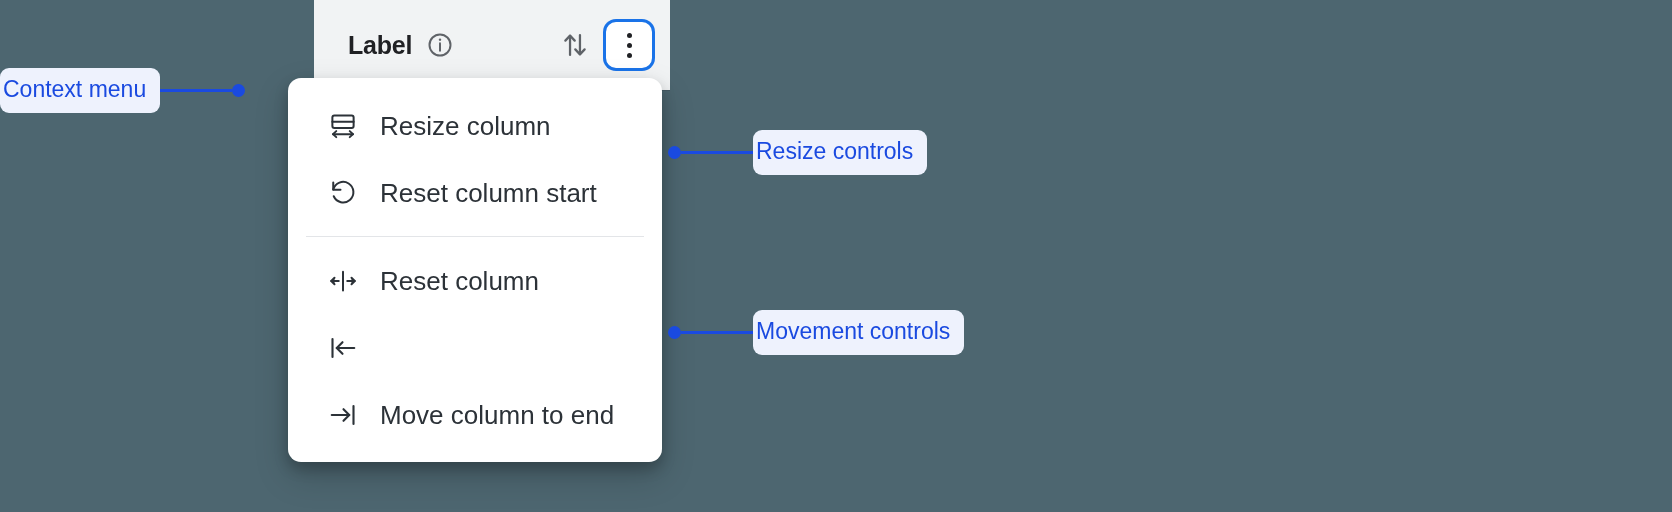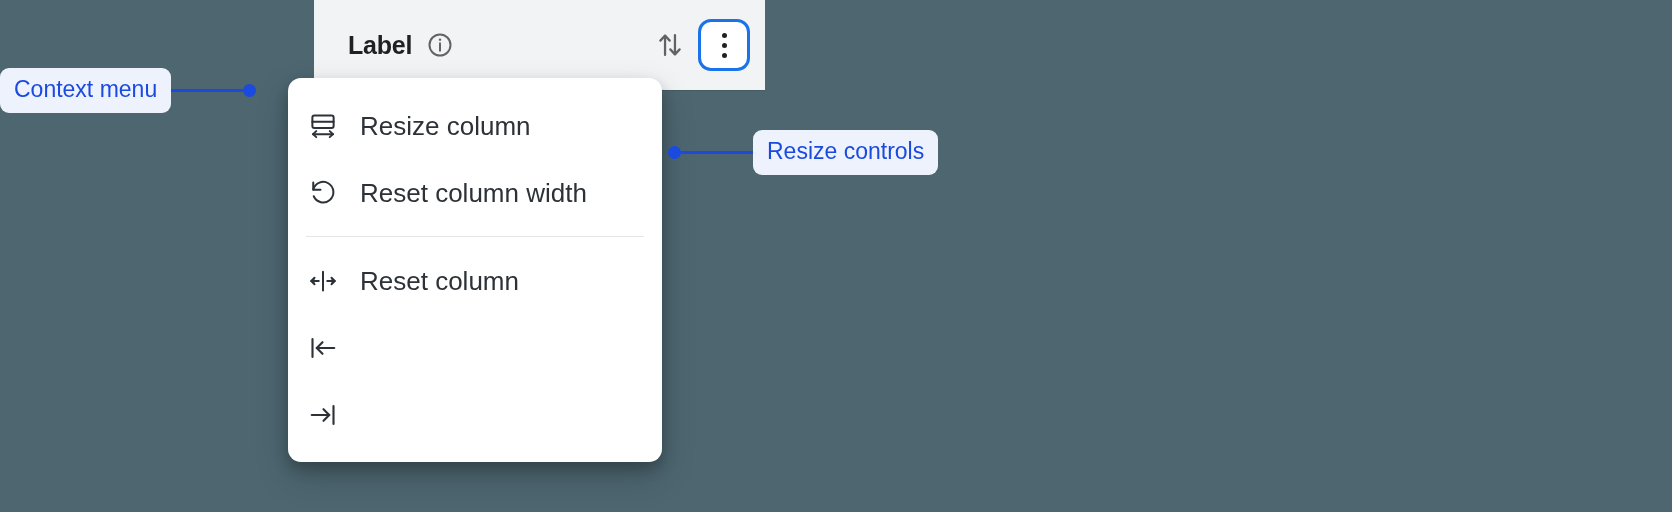--- a/index.html
+++ b/index.html
@@ -18,21 +18,21 @@
   .stage {
     position: absolute;
     inset: 0;
   }
 
   
   .column-header {
     position: absolute;
     left: 314px;
     top: 0px;
-    width: 451px;
+    width: 356px;
     height: 90px;
     background: #f1f3f4;
     border-radius: 0 0 0 0;
     box-sizing: border-box;
     display: flex;
     align-items: center;
     padding: 0 18px 0 34px;
     box-shadow: 0 1px 0 0 rgba(0,0,0,0.10);
   }
   .column-header-left {
@@ -100,21 +100,21 @@
     border-radius: 13px;
     padding: 14px 0 14px 0;
     box-sizing: border-box;
     box-shadow: 0 7px 14px rgba(0,0,0,0.22), 0 14px 34px rgba(0,0,0,0.18);
     z-index: 5;
   }
   .menu-item {
     display: flex;
     align-items: center;
     height: 67px;
-    padding: 0 0 0 20px;
+    padding: 0 0 0 40px;
     gap: 22px;
     cursor: pointer;
     box-sizing: border-box;
   }
   .menu-item-icon {
     width: 30px;
     height: 30px;
     flex: 0 0 30px;
     display: flex;
     align-items: center;
@@ -138,21 +138,21 @@
     position: absolute;
     z-index: 20;
     display: flex;
     align-items: center;
   }
   .annotation-chip {
     background: #eef2fd;
     color: #1a4ae0;
     font-size: 23px;
     line-height: 1;
-    padding: 10px 14px 12px 14px;
+    padding: 10px 14px 12px 3px;
     border-radius: 9px;
     white-space: nowrap;
   }
   .annotation-line {
     height: 3px;
     background: #1a4ae0;
   }
   .annotation-dot {
     width: 13px;
     height: 13px;
@@ -234,21 +234,21 @@
       <span class="menu-item-label">Resize column</span>
     </div>
 
     <div class="menu-item">
       <span class="menu-item-icon">
         <svg viewBox="0 0 24 24" width="30" height="30" fill="none" stroke="#2c3238" stroke-width="1.6" stroke-linecap="round" stroke-linejoin="round">
           <path d="M4.2 9.2 A8.2 8.2 0 1 1 4.6 14.6"></path>
           <polyline points="4.2,3.6 4.2,9.4 10,9.4"></polyline>
         </svg>
       </span>
-      <span class="menu-item-label">Reset column width</span>
+      <span class="menu-item-label">Reset column start</span>
     </div>
 
     <div class="menu-divider"></div>
 
     <div class="menu-item">
       <span class="menu-item-icon">
         <svg viewBox="0 0 24 24" width="30" height="30" fill="none" stroke="#2c3238" stroke-width="1.6" stroke-linecap="round" stroke-linejoin="round">
           <line x1="12" y1="4.5" x2="12" y2="19.5"></line>
           <line x1="8.6" y1="12" x2="2.6" y2="12"></line>
           <polyline points="5.2,9.4 2.6,12 5.2,14.6" fill="#2c3238"></polyline>
@@ -270,30 +270,36 @@
     </div>
 
     <div class="menu-item">
       <span class="menu-item-icon">
         <svg viewBox="0 0 24 24" width="30" height="30" fill="none" stroke="#2c3238" stroke-width="1.7" stroke-linecap="round" stroke-linejoin="round">
           <line x1="20.4" y1="4.8" x2="20.4" y2="19.2"></line>
           <line x1="3" y1="12" x2="17" y2="12"></line>
           <polyline points="12.4,7.4 17,12 12.4,16.6"></polyline>
         </svg>
       </span>
+      <span class="menu-item-label">Move column to end</span>
     </div>
 
   </div>
 
   <div class="annotation ann-context">
     <div class="annotation-chip">Context menu</div>
     <div class="annotation-line"></div>
     <div class="annotation-dot"></div>
   </div>
 
   <div class="annotation ann-resize">
     <div class="annotation-dot"></div>
     <div class="annotation-line"></div>
     <div class="annotation-chip">Resize controls</div>
   </div>
 
+  <div class="annotation ann-movement">
+    <div class="annotation-dot"></div>
+    <div class="annotation-line"></div>
+    <div class="annotation-chip">Movement controls</div>
+  </div>
 
 </div>
 
 </body></html>

